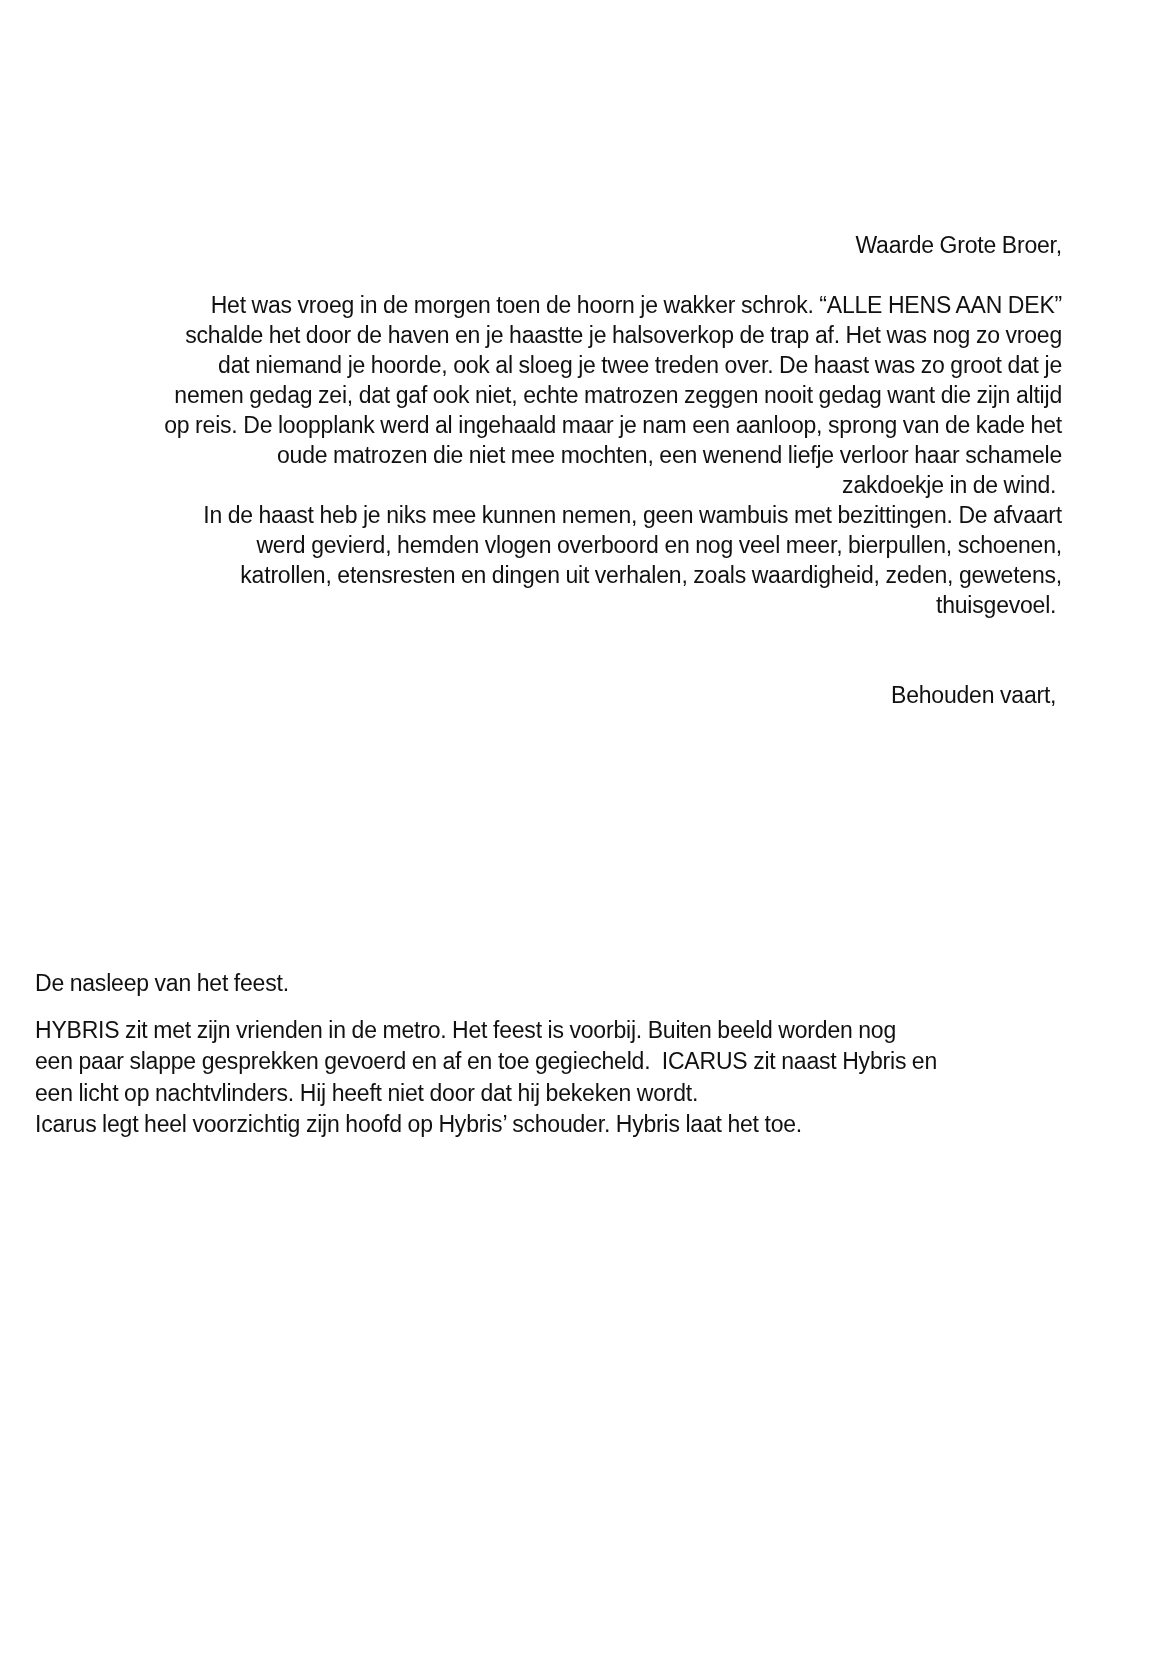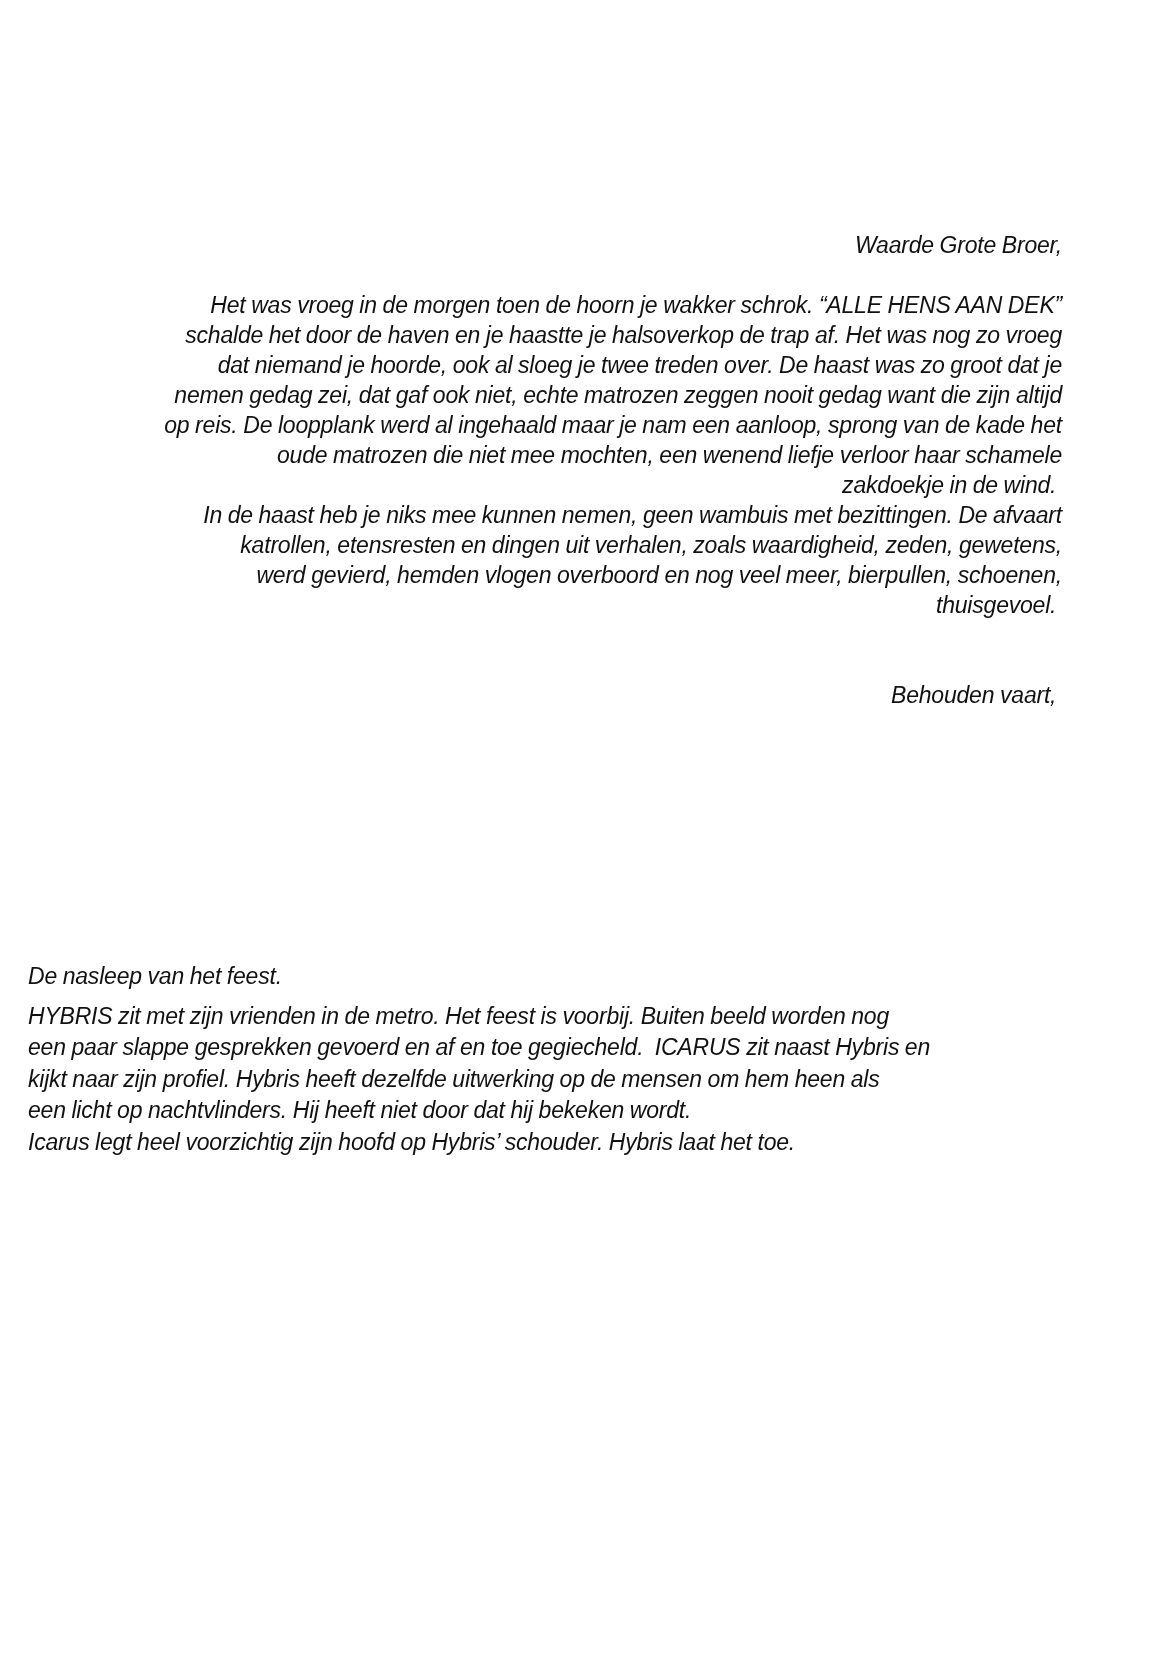--- a/index.html
+++ b/index.html
@@ -28,39 +28,37 @@
       top: 230px;
       width: 1042px;
       text-align: right;
       font-size: 23px;
       line-height: 30px;
       letter-spacing: -0.2px;
       word-spacing: -0.5px;
     }
     .letter p {
       margin: 0;
-      font-style: italic;
     }
     .gap {
       height: 30px;
     }
     .scene {
       position: absolute;
       left: 20px;
       top: 953px;
       width: 1060px;
       text-align: left;
       font-size: 23px;
       line-height: 31.5px;
       letter-spacing: -0.2px;
       word-spacing: -0.5px;
     }
     .scene p {
-      margin: 8px;
-      font-style: italic;
+      margin: 15px;
     }
     .line {
       display: block;
       white-space: pre;
     }
   </style>
 </head>
 <body>
 
 <div class="page">
@@ -74,37 +72,36 @@
       <span class="line">schalde het door de haven en je haastte je halsoverkop de trap af. Het was nog zo vroeg</span>
       <span class="line">dat niemand je hoorde, ook al sloeg je twee treden over. De haast was zo groot dat je</span>
       <span class="line">nemen gedag zei, dat gaf ook niet, echte matrozen zeggen nooit gedag want die zijn altijd</span>
       <span class="line">op reis. De loopplank werd al ingehaald maar je nam een aanloop, sprong van de kade het</span>
       <span class="line">oude matrozen die niet mee mochten, een wenend liefje verloor haar schamele</span>
       <span class="line">zakdoekje in de wind. </span>
     </p>
 
     <p>
       <span class="line">In de haast heb je niks mee kunnen nemen, geen wambuis met bezittingen. De afvaart</span>
+      <span class="line">werd gevierd, hemden vlogen overboord en nog veel meer, bierpullen, schoenen,</span>
       <span class="line">katrollen, etensresten en dingen uit verhalen, zoals waardigheid, zeden, gewetens,</span>
-      <span class="line">werd gevierd, hemden vlogen overboord en nog veel meer, bierpullen, schoenen,</span>
       <span class="line">thuisgevoel. </span>
     </p>
     <div class="gap"></div>
 
     <div class="gap"></div>
 
     <p>
       <span class="line">Behouden vaart, </span>
     </p>
   </div>
 
   <div class="scene">
     <p>De nasleep van het feest.</p>
     <p>
       <span class="line">HYBRIS zit met zijn vrienden in de metro. Het feest is voorbij. Buiten beeld worden nog</span>
       <span class="line">een paar slappe gesprekken gevoerd en af en toe gegiecheld.  ICARUS zit naast Hybris en</span>
-      <span class="line">kijkt naar zijn profiel. Hybris heeft dezelfde uitwerking op de mensen om hem heen als</span>
       <span class="line">een licht op nachtvlinders. Hij heeft niet door dat hij bekeken wordt.</span>
       <span class="line">Icarus legt heel voorzichtig zijn hoofd op Hybris’ schouder. Hybris laat het toe.</span>
     </p>
   </div>
 
 </div>
 
 </body></html>

